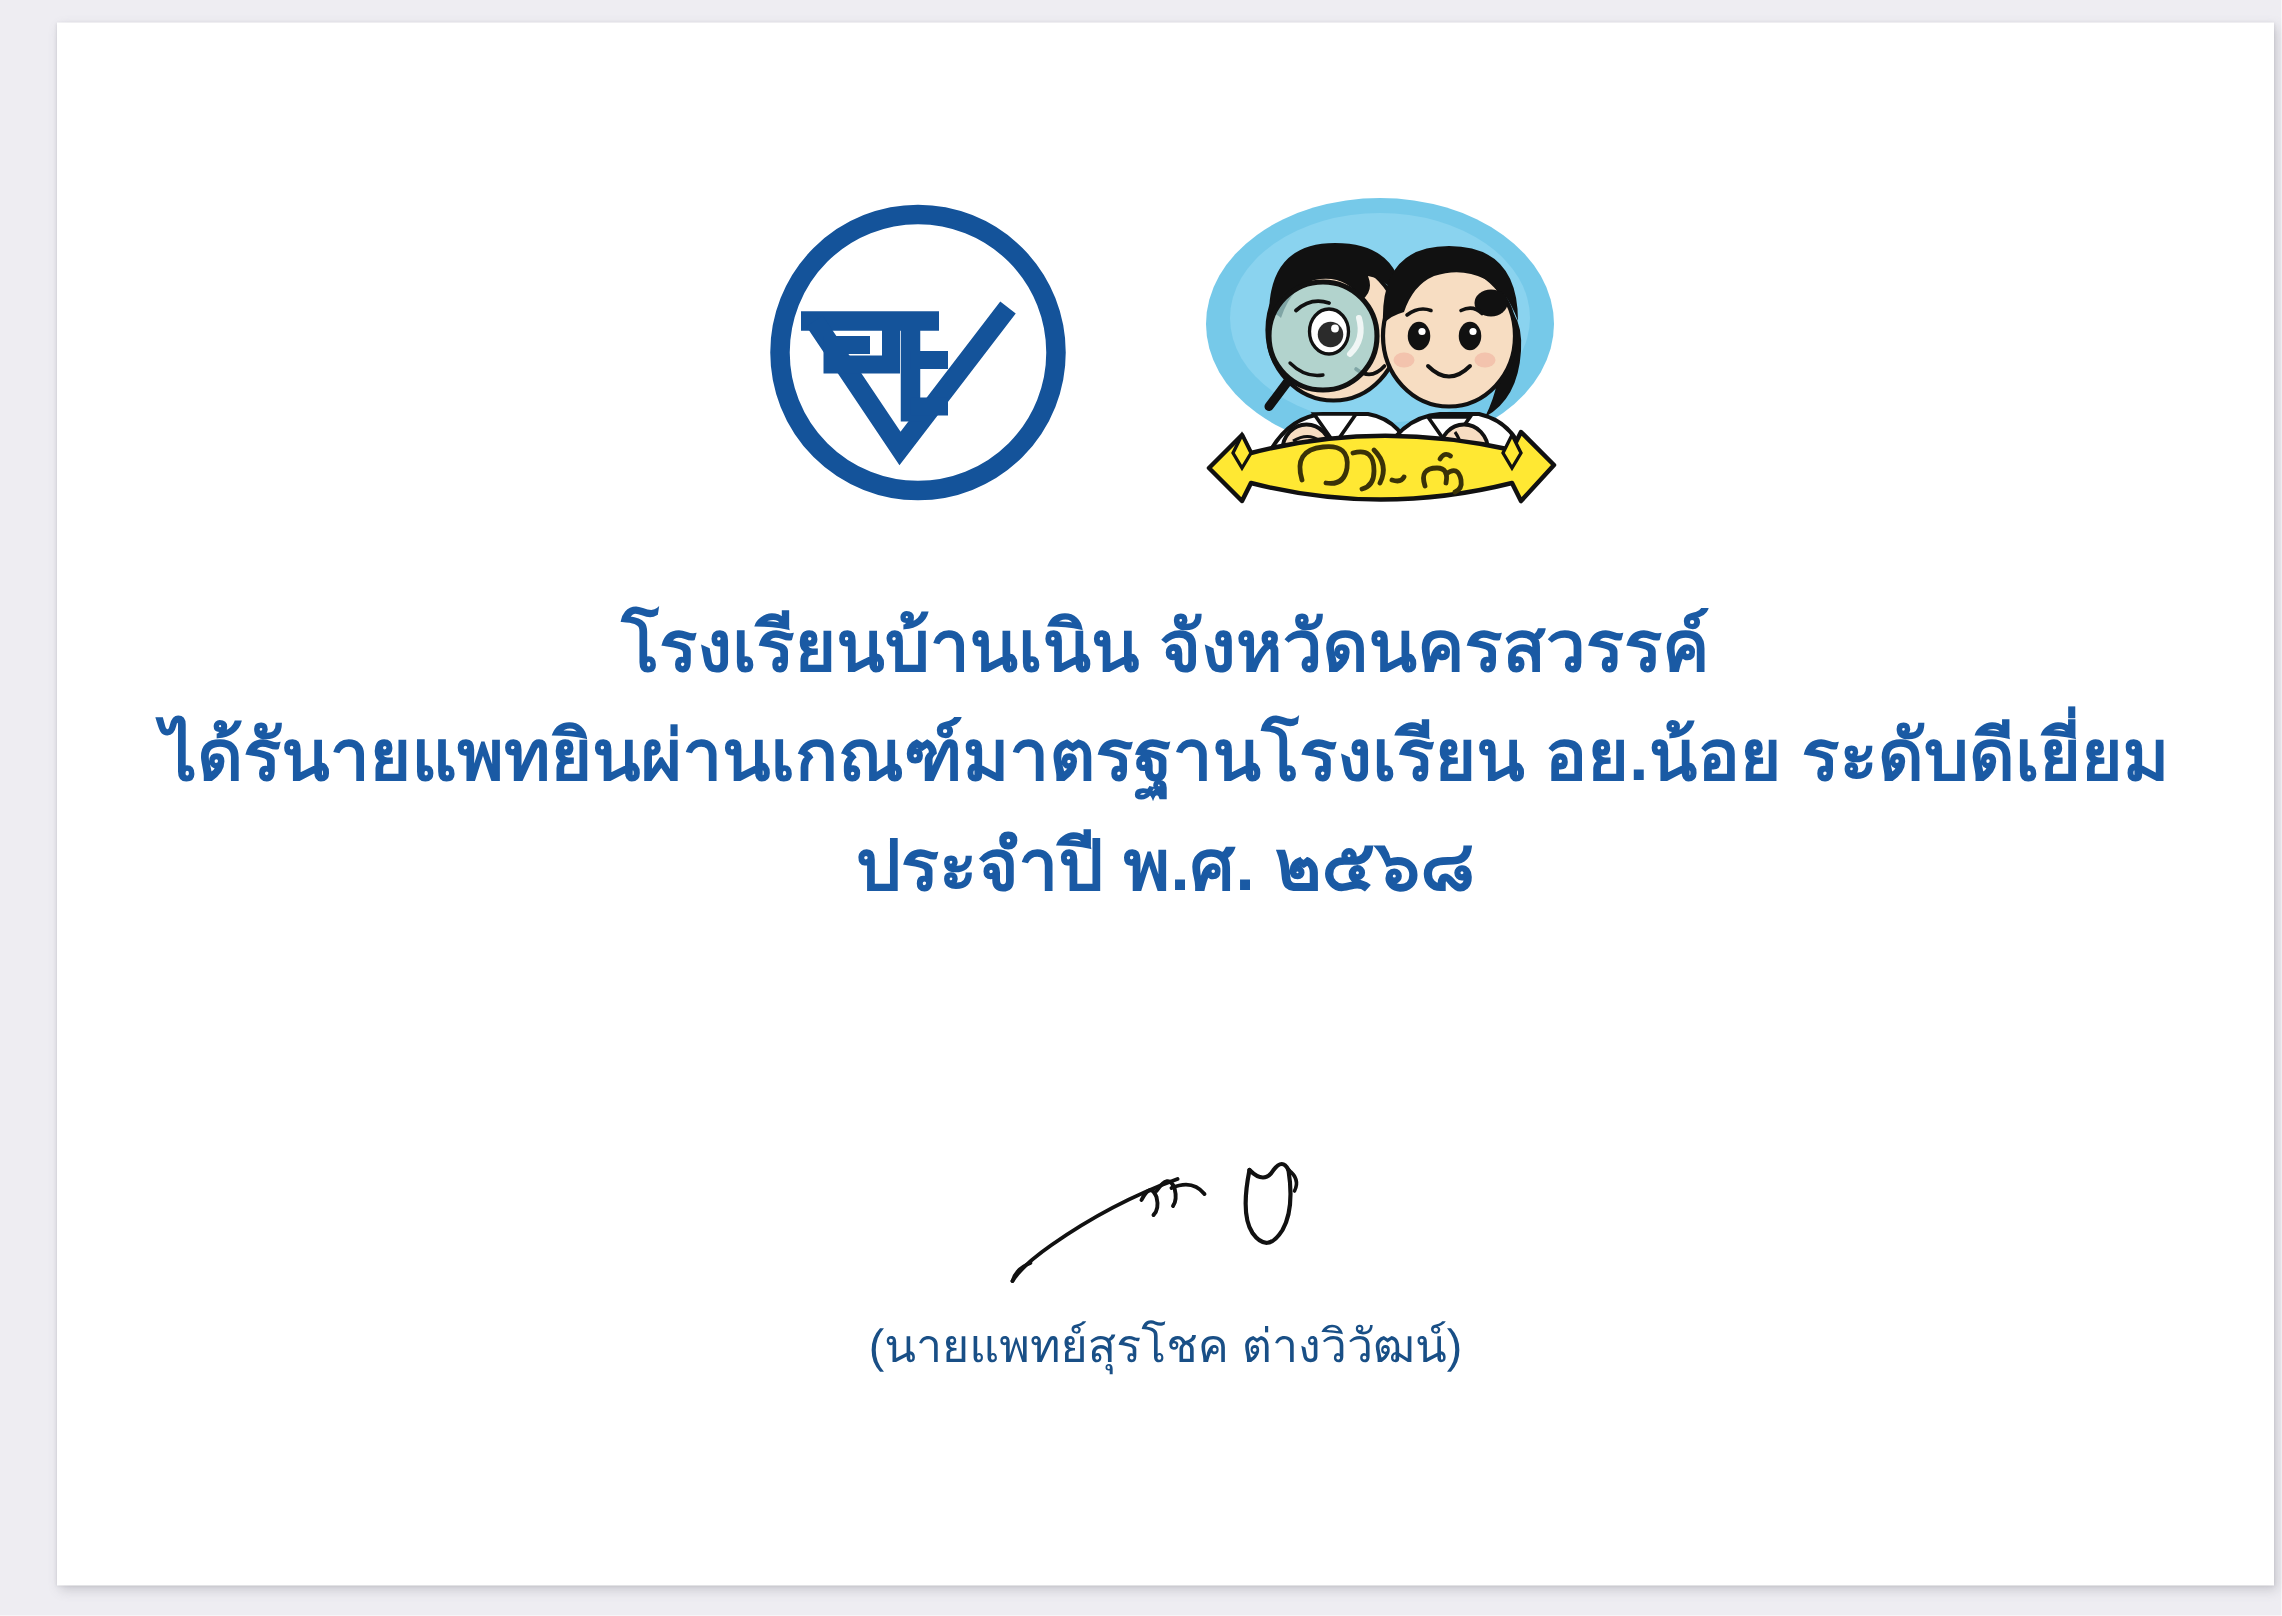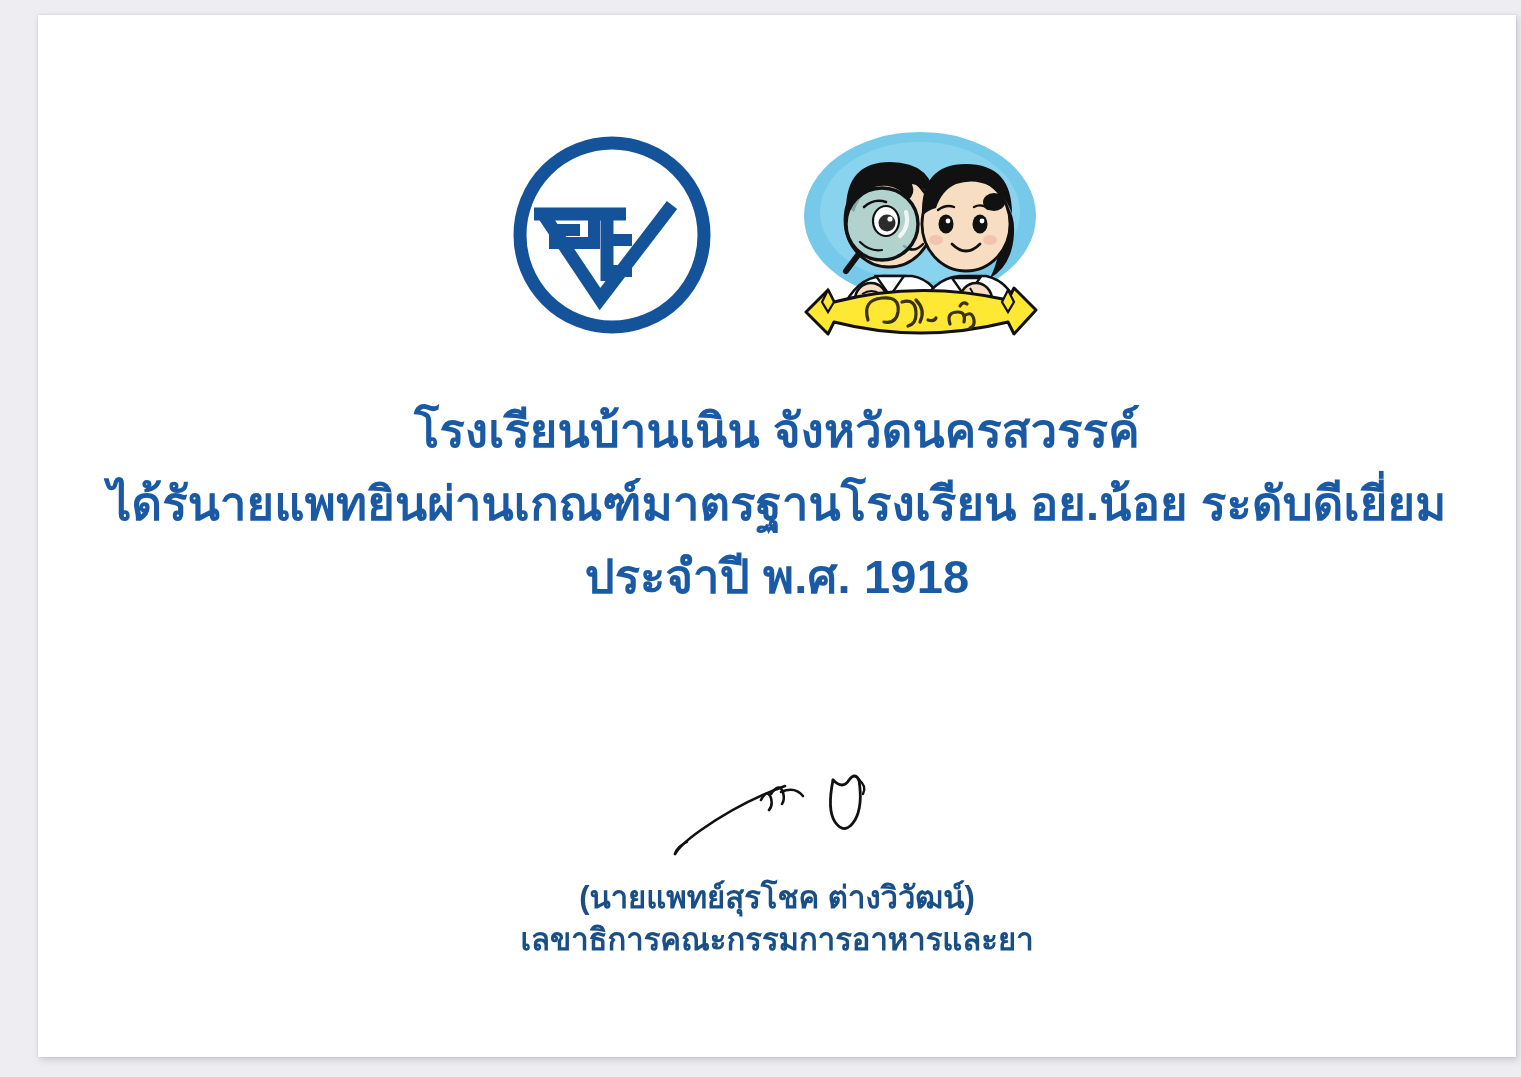--- a/index.html
+++ b/index.html
@@ -77,21 +77,21 @@
   }
   #signature-mark { width: 300px; height: 120px; display:block; margin-left: 60px; }
 
   #signer-block {
     position: absolute;
     left: 0;
     top: 862px;
     width: 100%;
     text-align: center;
     color: #194f86;
-    font-weight: bold;
+    font-weight: normal;
   }
   #signer-name { display:block; font-size: 31px; line-height: 1.34; }
   #signer-title { display:block; font-size: 31px; line-height: 1.34; }
 
   
   .nosel { user-select: none; }
 </style>
 </head>
 <body>
 
@@ -191,34 +191,33 @@
           <path d="M170 192 q8 -6 10 4 q1 6 -4 8"></path>
           <path d="M166 182 q3 -5 7 -2"></path>
         </g>
       </g>
     </svg>
   </div>
 
   <div id="headline-block">
     <span class="headline-line nosel" id="headline-line-1">โรงเรียนบ้านเนิน จังหวัดนครสวรรค์</span>
     <span class="headline-line nosel" id="headline-line-2">ได้รันายแพทยินผ่านเกณฑ์มาตรฐานโรงเรียน อย.น้อย ระดับดีเยี่ยม</span>
-    <span class="headline-line nosel" id="headline-line-3">ประจำปี พ.ศ. 1918</span>
+    <span class="headline-line nosel" id="headline-line-3">ประจำปี พ.ศ. ๒๕๖๘</span>
   </div>
 
   <div id="signature-area">
     <svg id="signature-mark" viewBox="0 0 300 120" aria-hidden="true">
       <path d="M18 104 q6 -10 26 -24 q40 -28 84 -44" fill="none" stroke="#111111" stroke-width="2.6" stroke-linecap="round"></path>
       <path d="M18 104 q2 -8 12 -12" fill="none" stroke="#111111" stroke-width="2.4" stroke-linecap="round"></path>
       <path d="M104 50 q6 -12 10 -2 q2 8 -2 12" fill="none" stroke="#111111" stroke-width="2.6" stroke-linecap="round"></path>
       <path d="M114 44 q8 -12 12 -2 q2 8 -1 12" fill="none" stroke="#111111" stroke-width="2.6" stroke-linecap="round"></path>
       <path d="M124 42 q14 -6 22 4" fill="none" stroke="#111111" stroke-width="2.6" stroke-linecap="round"></path>
       <path d="M176 30 q-6 30 2 42 q10 14 20 -2 q8 -14 4 -40" fill="none" stroke="#111111" stroke-width="2.8" stroke-linecap="round"></path>
       <path d="M176 30 q10 10 16 0 q6 -8 10 0" fill="none" stroke="#111111" stroke-width="2.8" stroke-linecap="round"></path>
       <path d="M202 30 q8 6 4 14" fill="none" stroke="#111111" stroke-width="2.4" stroke-linecap="round"></path>
     </svg>
   </div>
 
   <div id="signer-block">
     <span id="signer-name" class="nosel">(นายแพทย์สุรโชค ต่างวิวัฒน์)</span>
-    <span id="signer-title" class="nosel">เลขาธิการคณะกรรมการอาหารและยา</span>
   </div>
 
 </div>
 
 </body></html>

